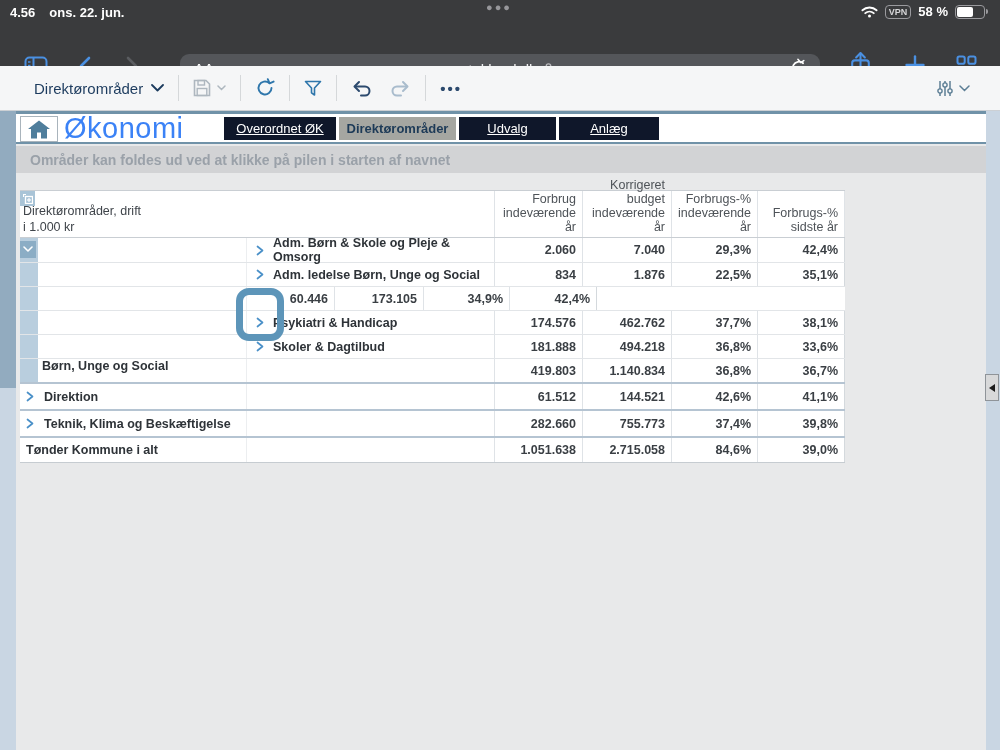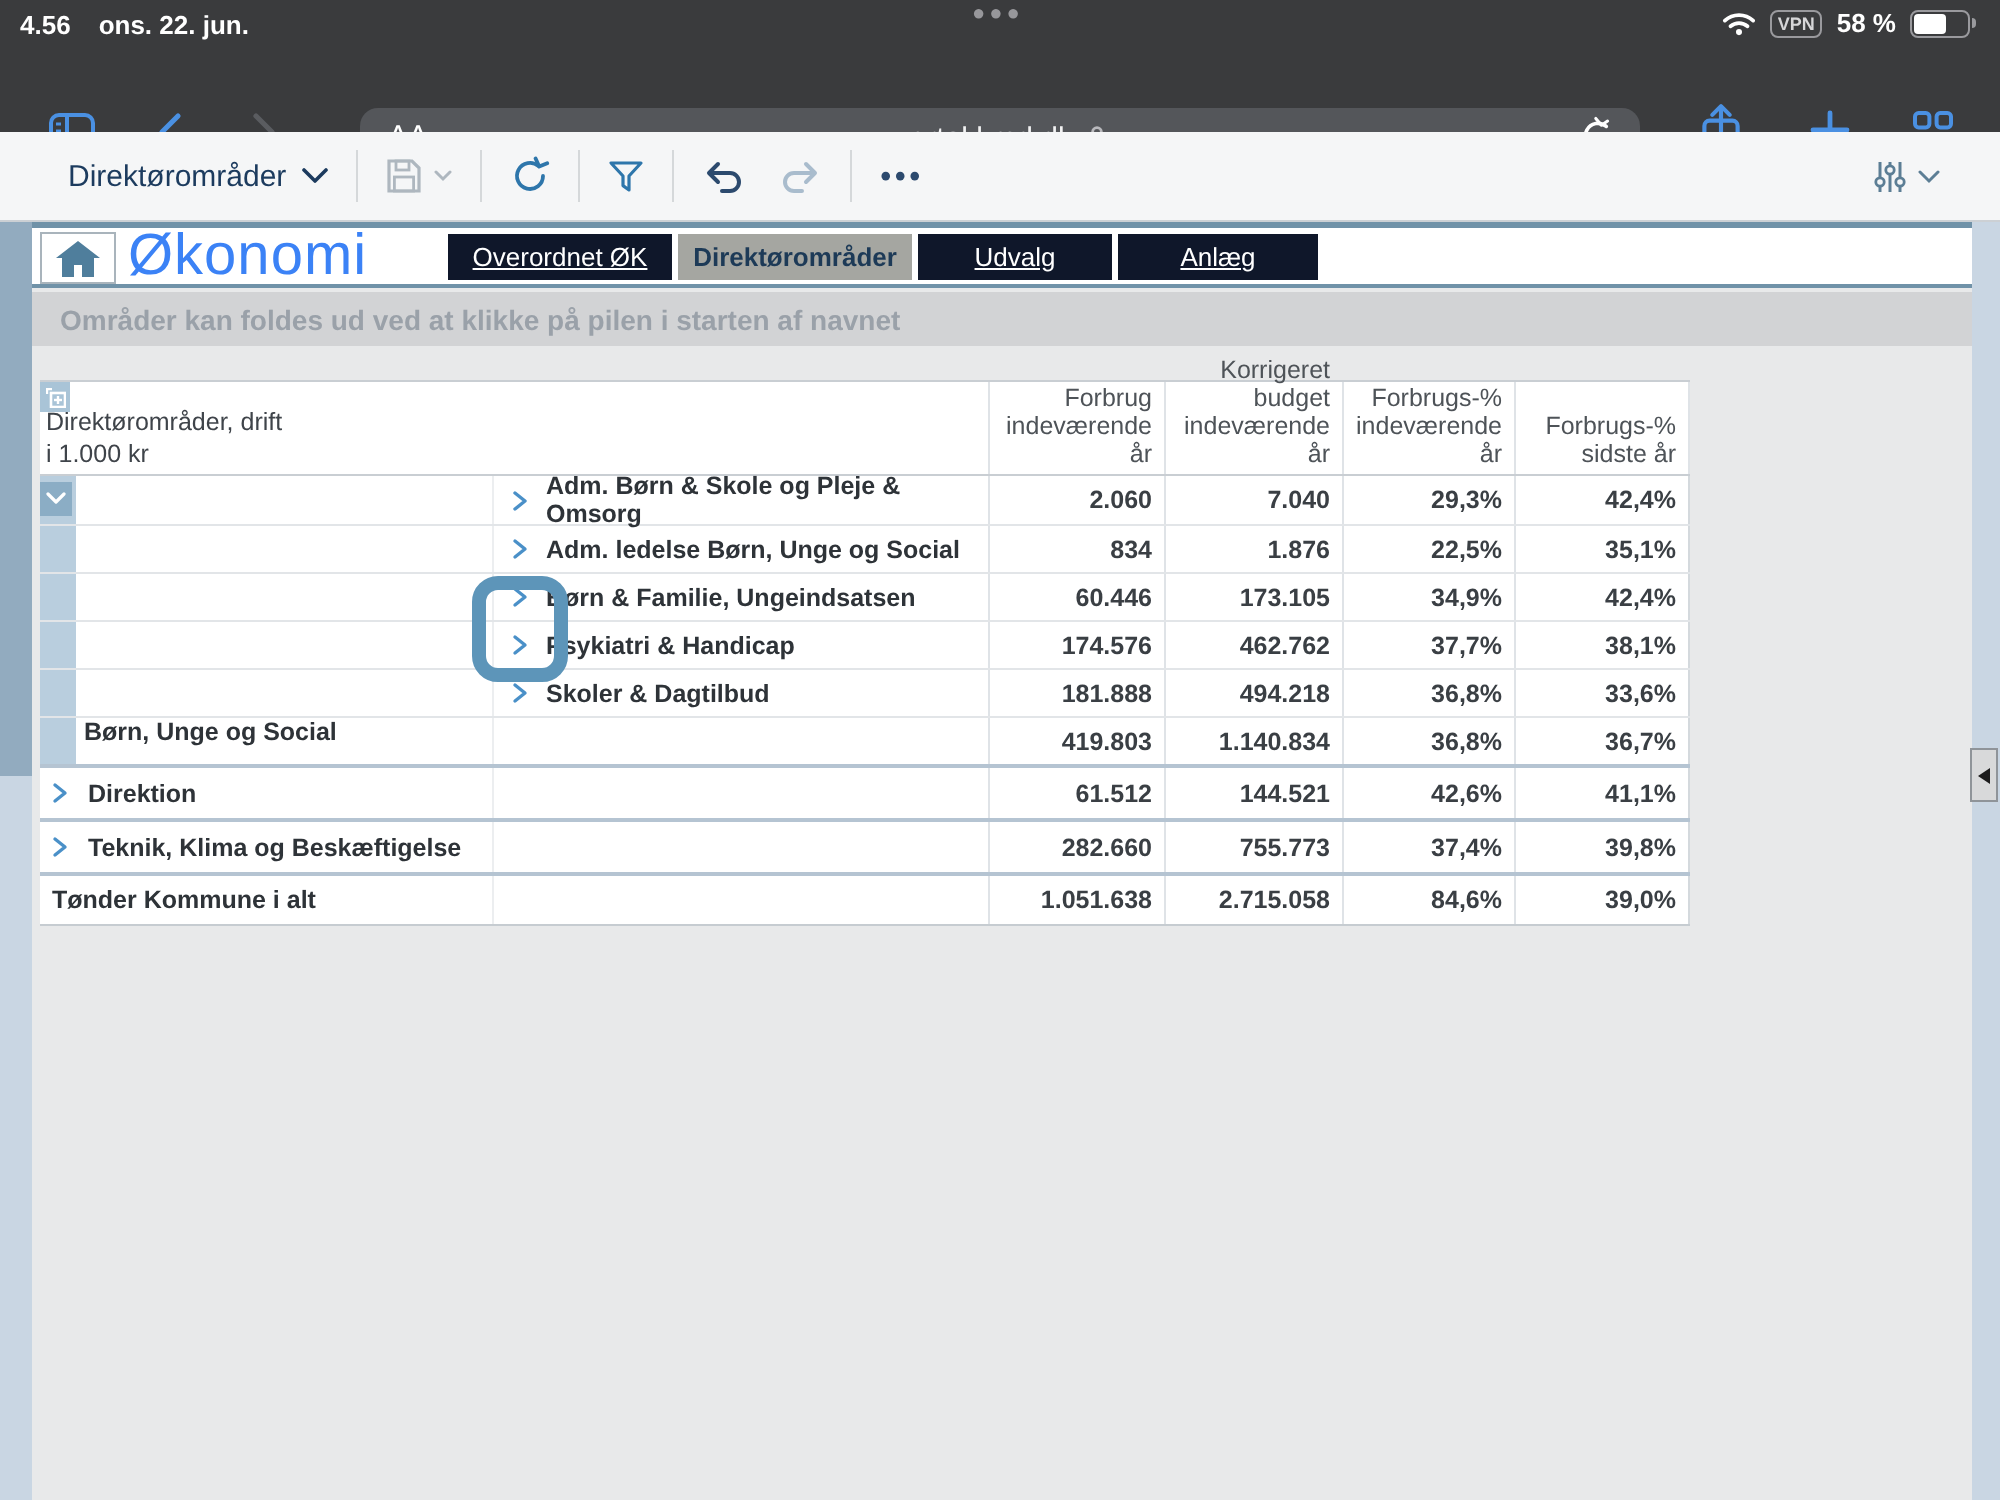--- a/index.html
+++ b/index.html
@@ -322,28 +322,20 @@
     </div>
     <div class="num cD">834</div>
     <div class="num cE">1.876</div>
     <div class="num cF">22,5%</div>
     <div class="num cG">35,1%</div>
   </div>
 
   <div class="row h24 bt1">
     <div class="cA strip"></div>
     <div class="cB"></div>
-    <div class="cC">
-      <span class="chev">
-          <svg width="8" height="11" viewBox="0 0 8 11">
-            <polyline points="1.5,1.5 6.5,5.5 1.5,9.5" fill="none" stroke="#4a90c8" stroke-width="1.7" stroke-linecap="round" stroke-linejoin="round"></polyline>
-          </svg>
-        </span>
-      <span class="rname">Børn &amp; Familie, Ungeindsatsen</span>
-    </div>
     <div class="num cD">60.446</div>
     <div class="num cE">173.105</div>
     <div class="num cF">34,9%</div>
     <div class="num cG">42,4%</div>
   </div>
 
   <div class="row h24 bt1">
     <div class="cA strip"></div>
     <div class="cB"></div>
     <div class="cC">

